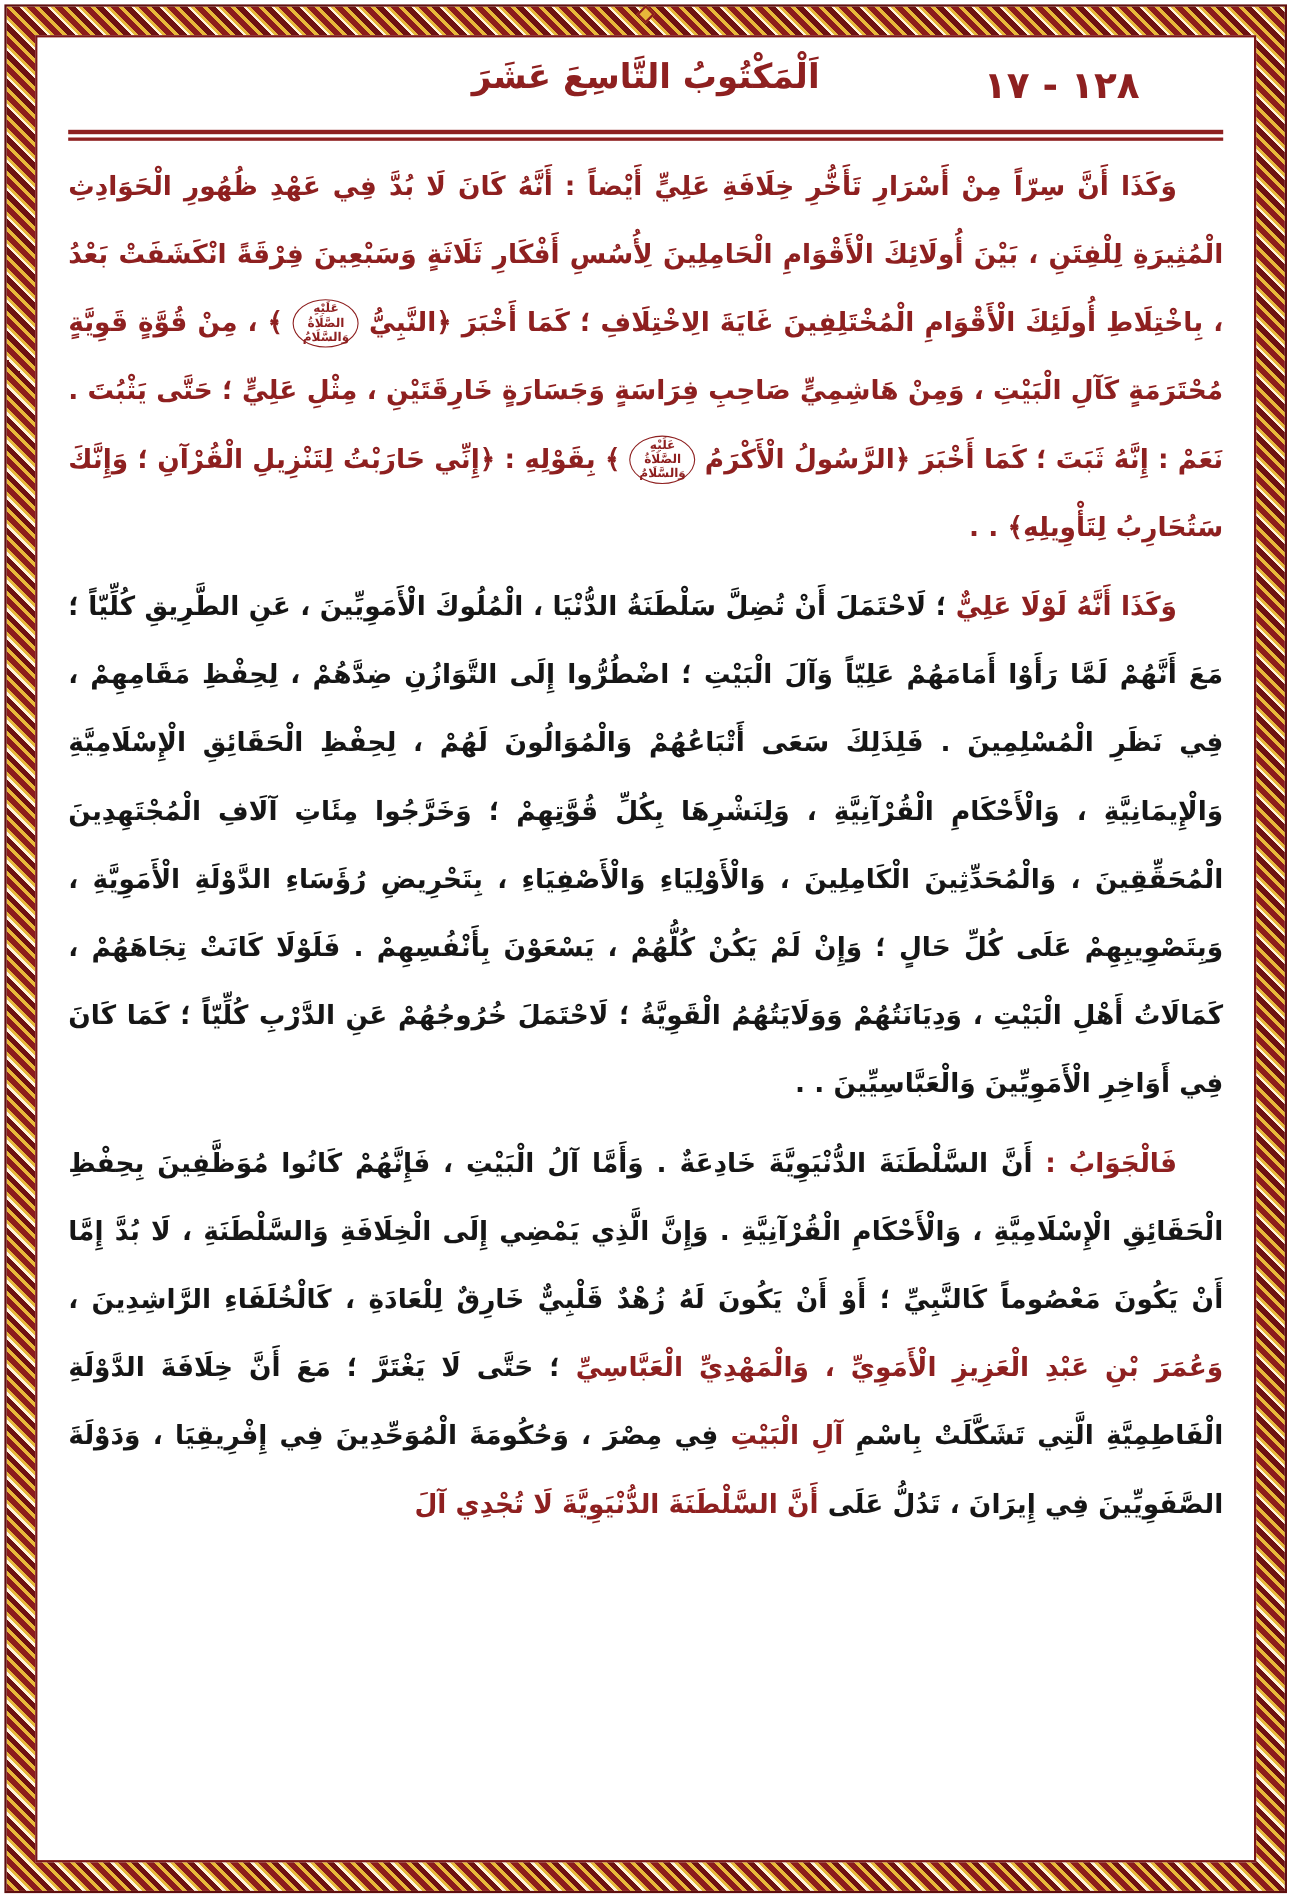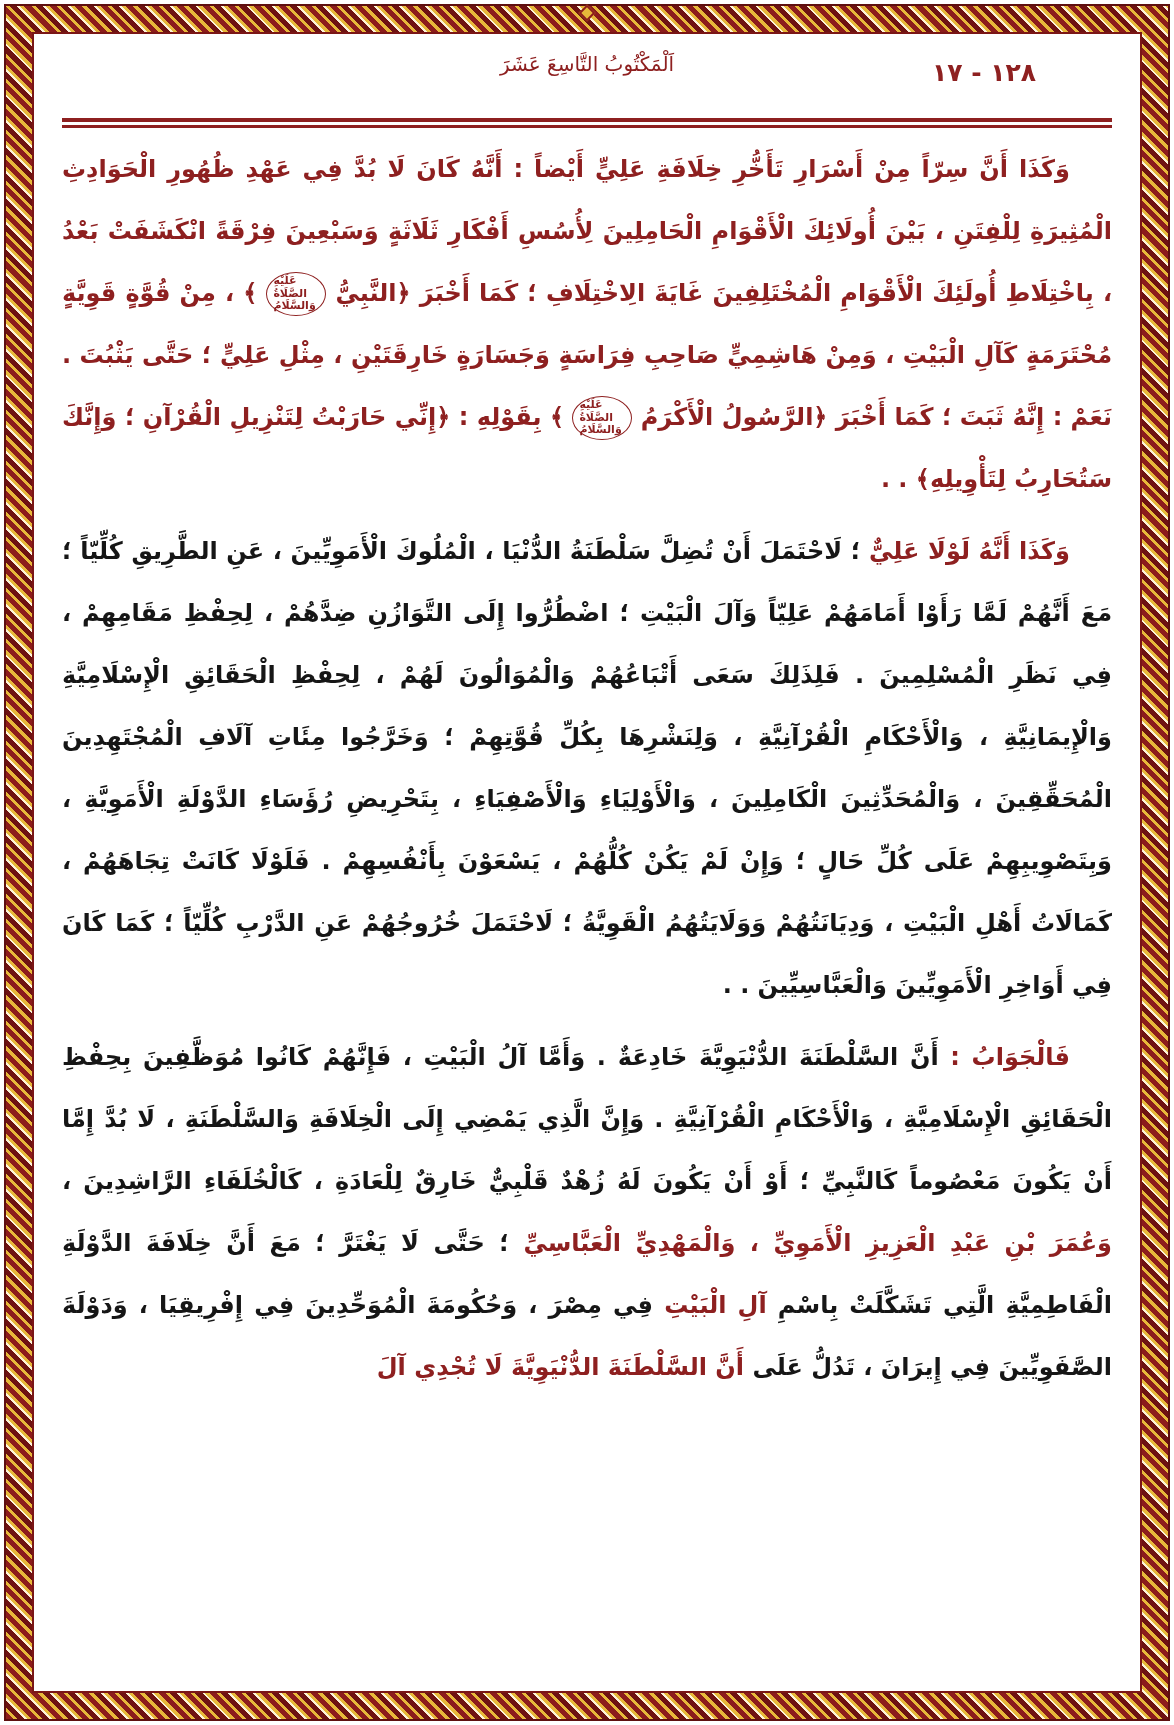--- a/index.html
+++ b/index.html
@@ -48,29 +48,29 @@
   }
 
   header.page-header{
     position:relative;
     height:64px;
     margin-top:6px;
   }
   .page-number{
     position:absolute;
     right:76px;top:8px;
-    font-size:25px;font-weight:bold;
+    font-size:34px;font-weight:bold;
     color:var(--maroon);
     letter-spacing:1px;
   }
   .page-title{
     position:absolute;
     left:50%;top:2px;
     transform:translateX(-50%);
-    font-size:20px;font-weight:normal;
+    font-size:31px;font-weight:bold;
     color:var(--maroon);
     white-space:nowrap;
   }
   .double-rule{
     height:10px;
     border-top:4px solid var(--maroon);
     border-bottom:3px solid var(--maroon);
     margin:4px 0 10px 0;
   }
 
@@ -90,21 +90,21 @@
   .seg-black{color:var(--text-black);}
   .seg-seal{
     display:inline-block;
     font-size:11px;
     line-height:1.15;
     color:var(--maroon);
     border:1px solid var(--maroon);
     border-radius:50%;
     padding:2px 6px;
     max-width:60px;
-    text-align:left;
+    text-align:center;
     vertical-align:middle;
     text-indent:0;
   }
 </style>
 </head>
 <body>
 
 <div class="page">
   <div class="ornament-frame">
     <div class="top-jewel"></div>

